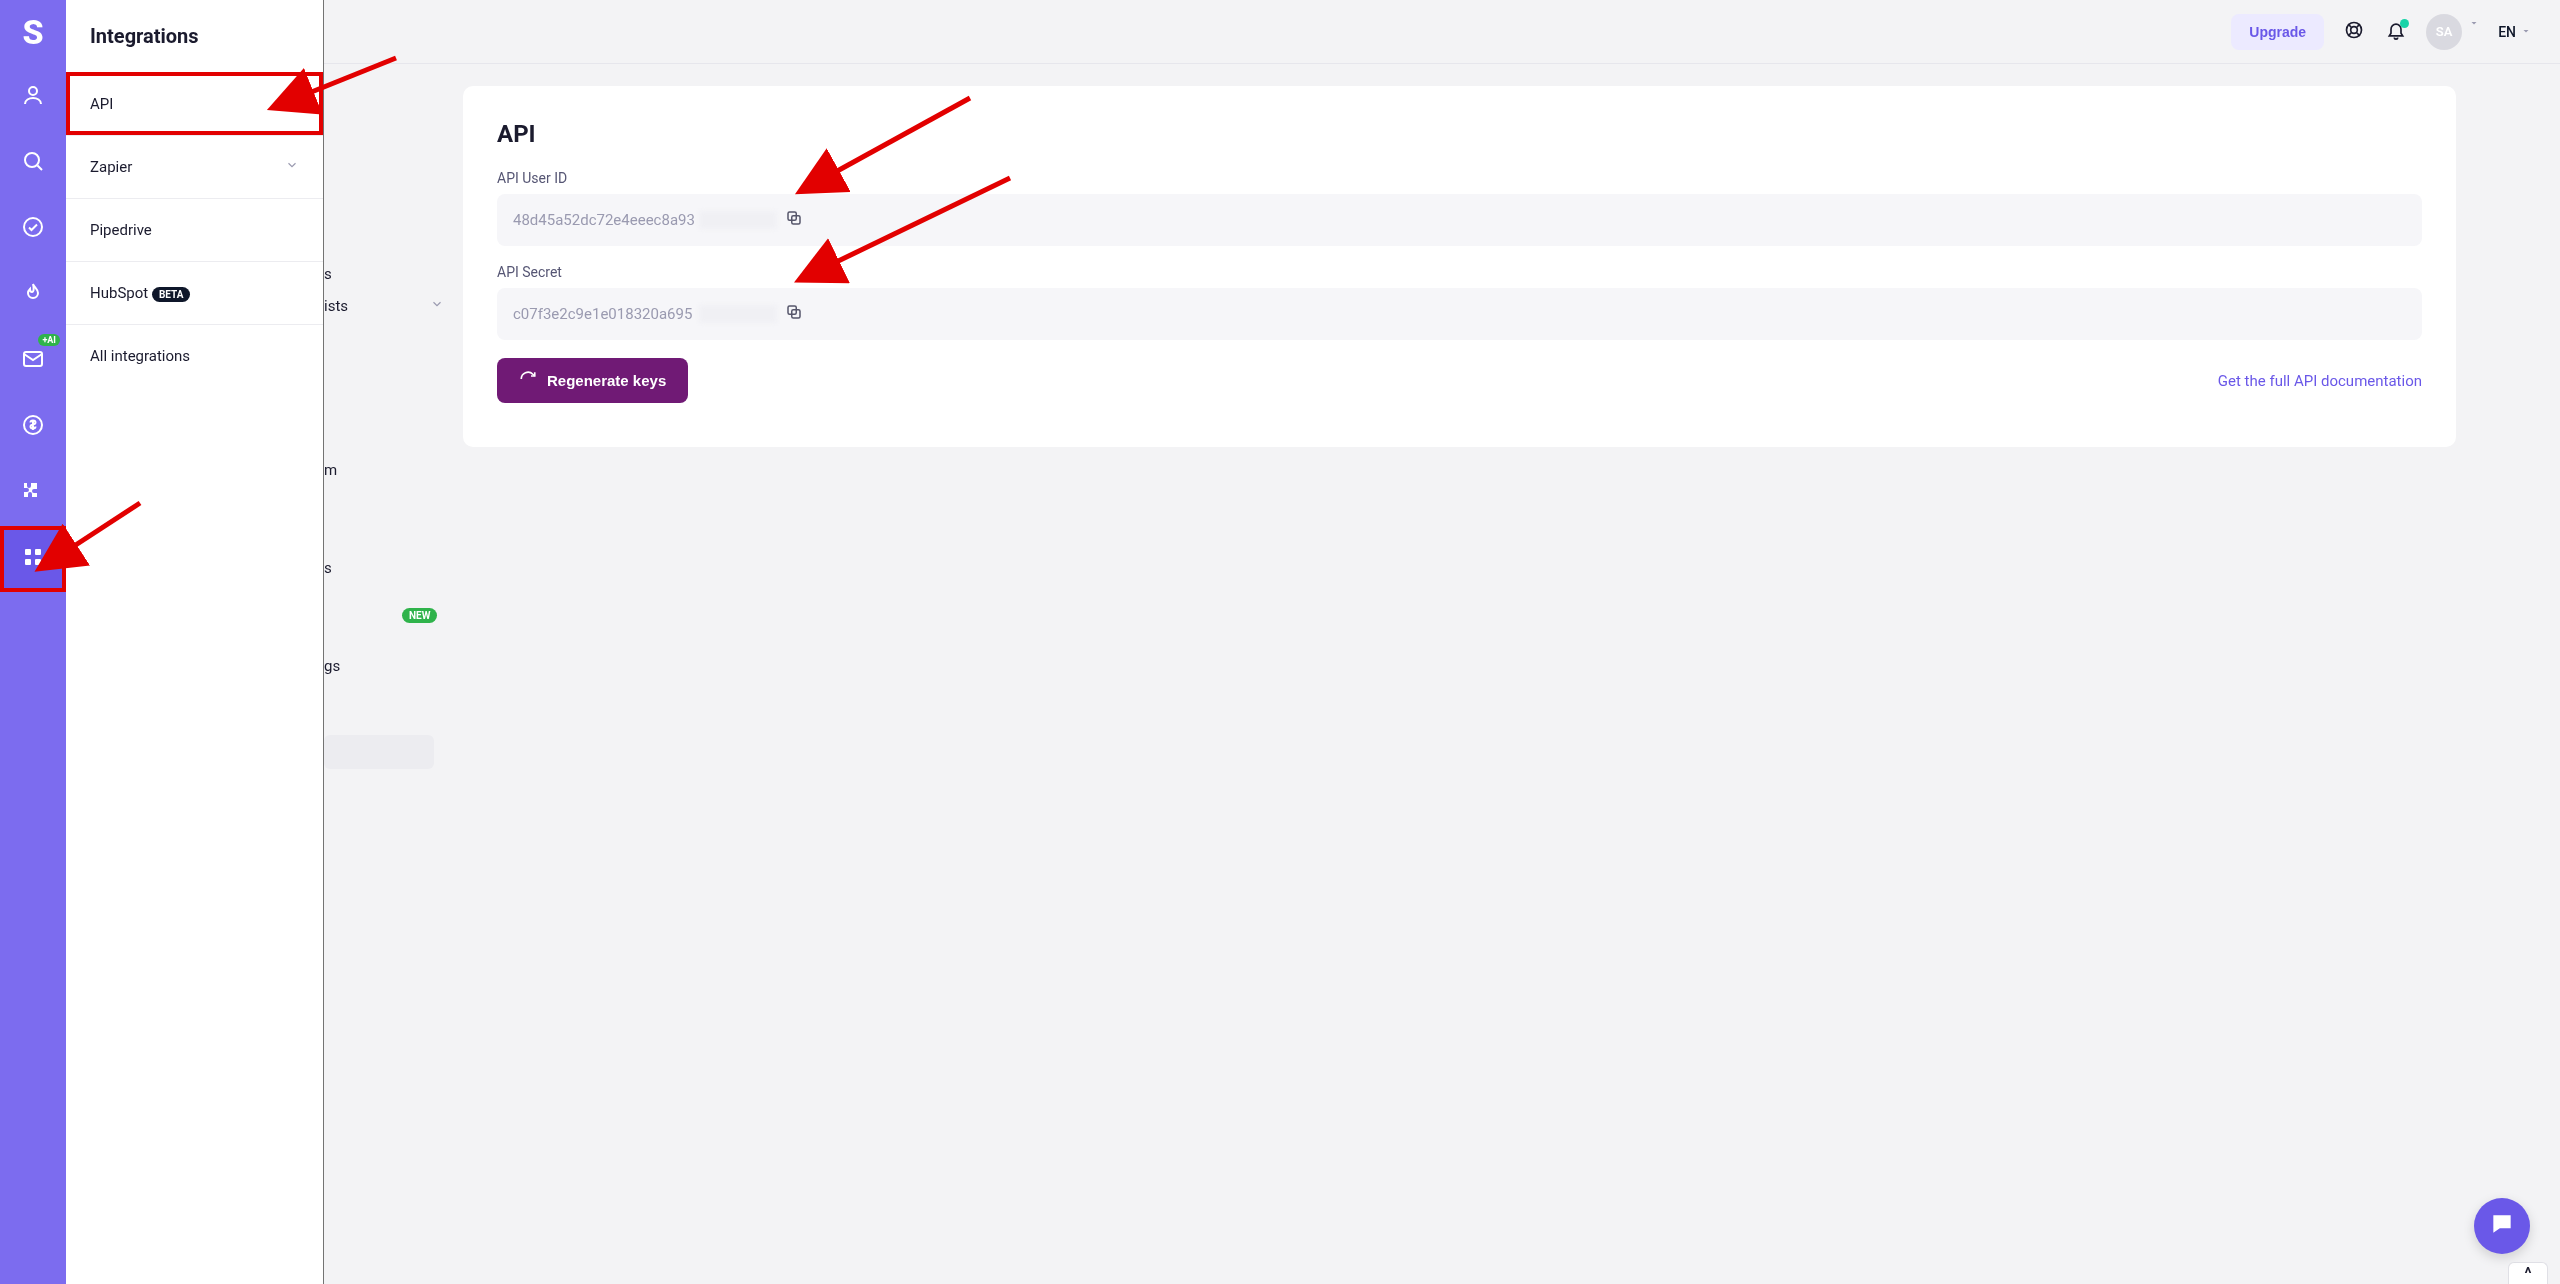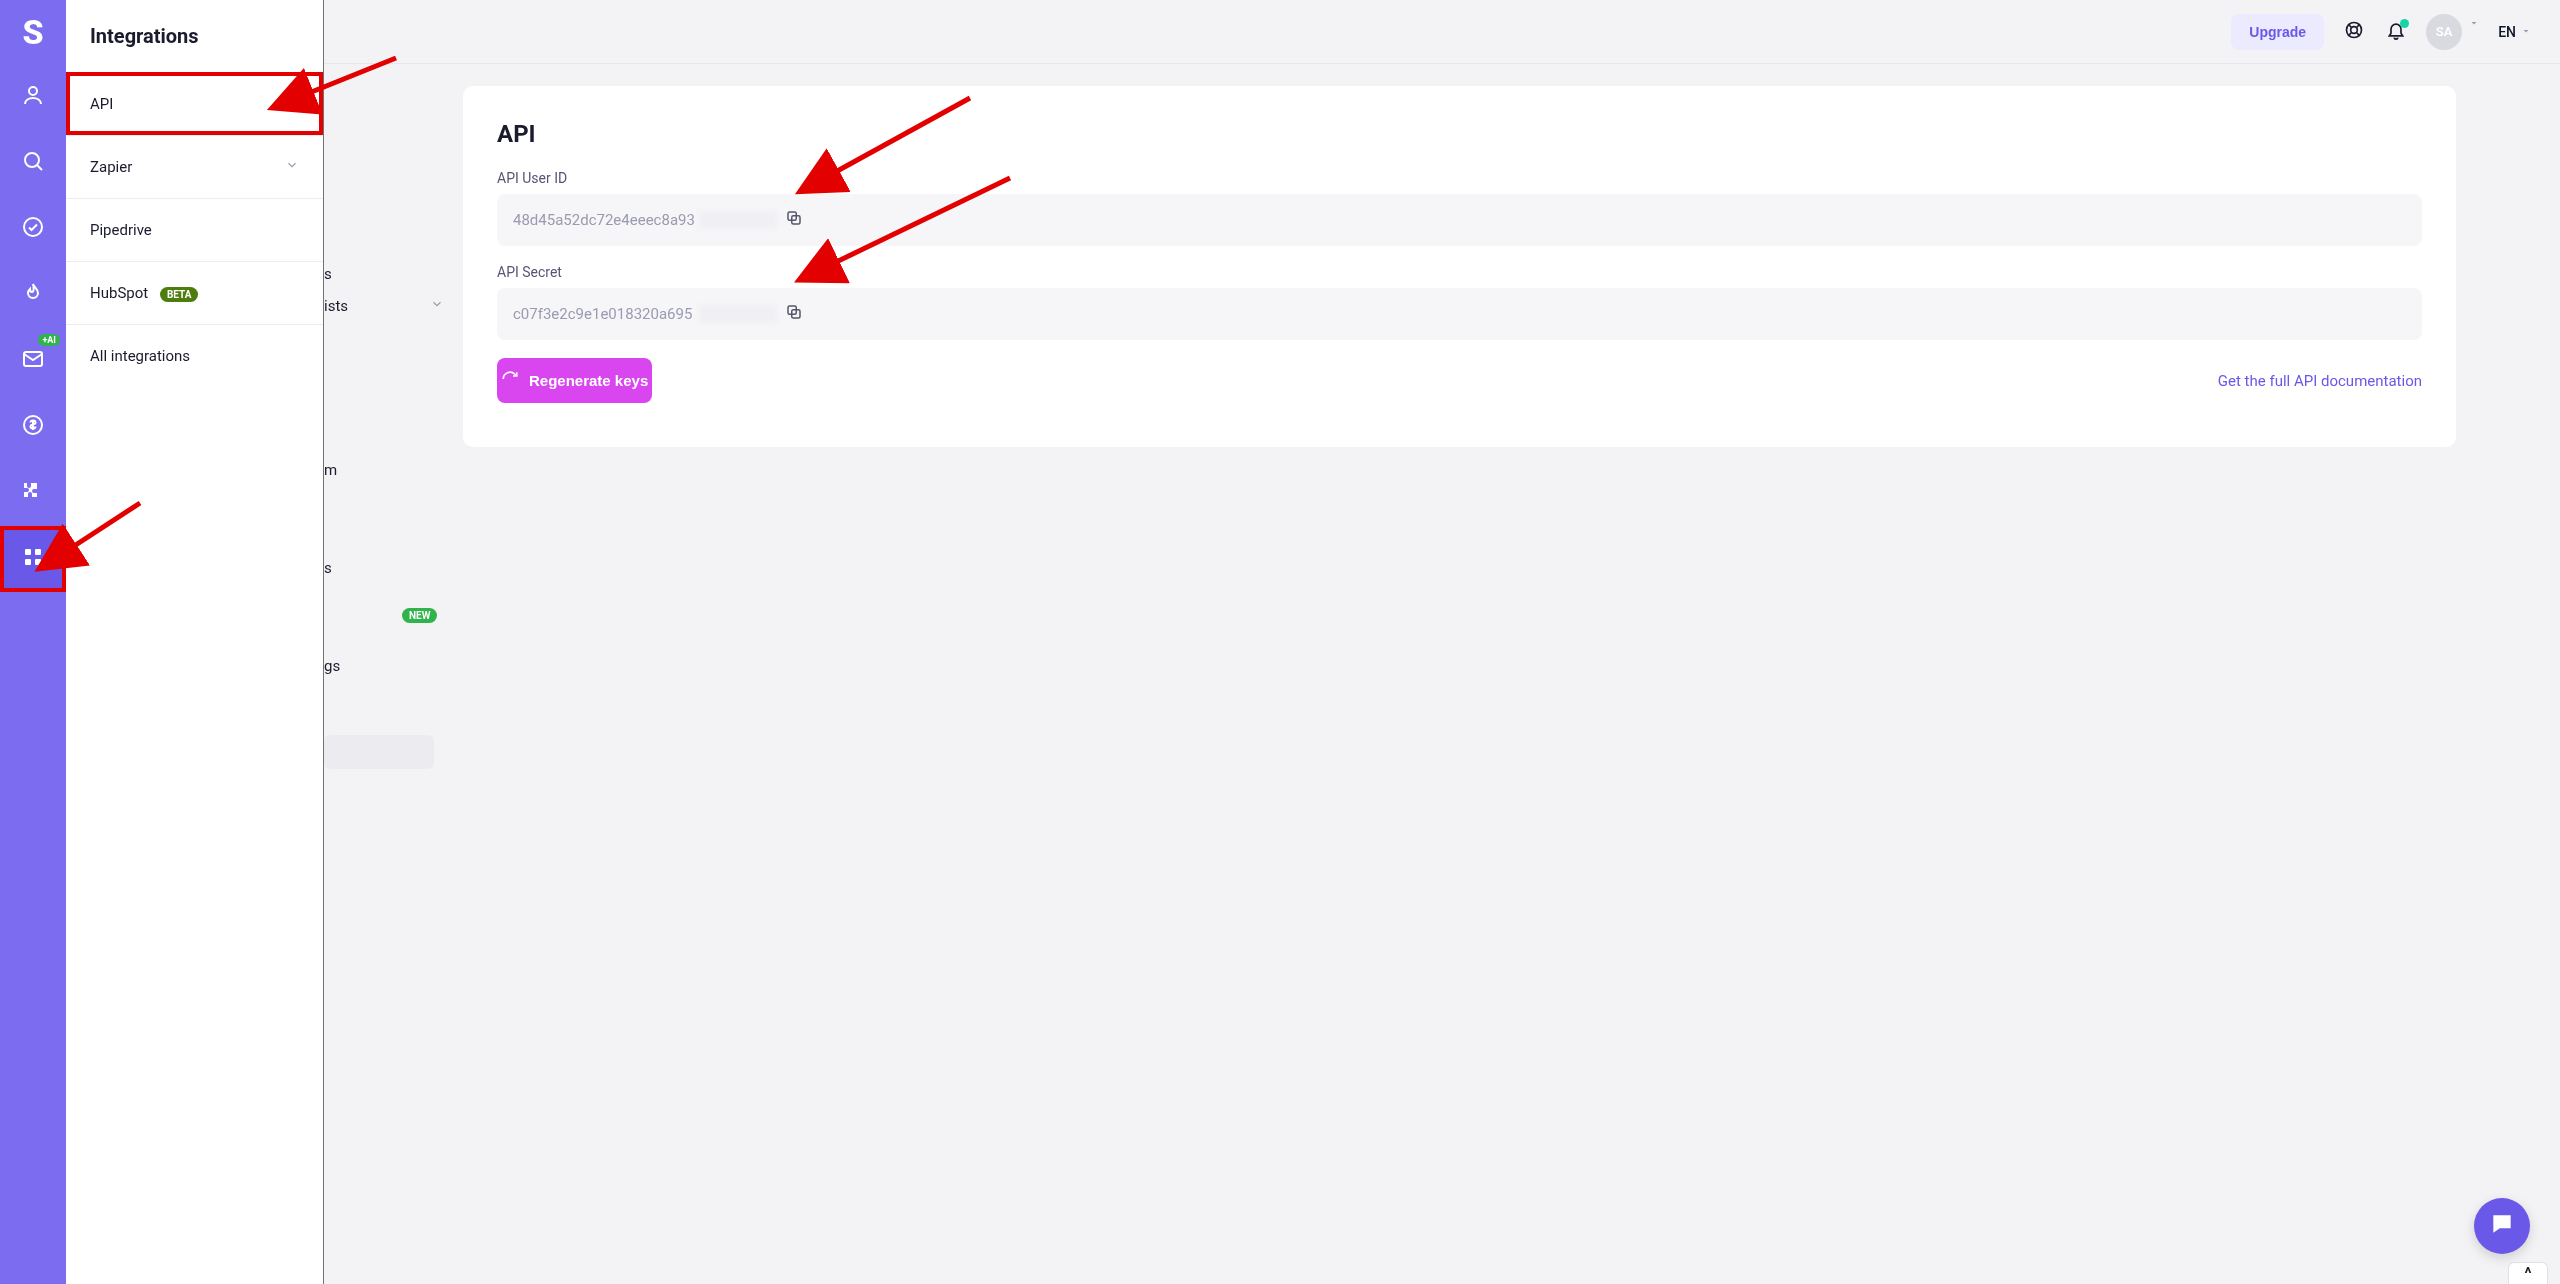--- a/index.html
+++ b/index.html
@@ -37,22 +37,22 @@
     font-size: 20px; font-weight: 700; color: #1b1b2e; padding: 24px 24px 24px 24px;
   }
   .submenu .sub-item {
     padding: 22px 24px; border-top: 1px solid #ececf0; cursor: pointer;
     display: flex; align-items: center; justify-content: space-between;
     font-size: 15px; color: #1b1b2e;
   }
   .submenu .sub-item:first-of-type { border-top: 1px solid #ececf0; }
   .submenu .sub-item .chev { color: #9a9ab0; }
   .submenu .sub-item .beta {
-    background: #4d7c0f; color: #fff; font-size: 10px; font-weight: 700;
-    padding: 2px 7px; border-radius: 10px; margin-left: 8px;
+    background: #0f172a; color: #fff; font-size: 10px; font-weight: 700;
+    padding: 2px 7px; border-radius: 10px; 
   }
   .sub-item-highlight { outline: 4px solid #e20000; outline-offset: -4px; }
 
   
   .under-peek {
     position: absolute; left: 324px; top: 0; bottom: 0; width: 120px;
     color: #1b1b2e; font-size: 15px; z-index: 1;
   }
   .under-peek .row { height: 49px; display: flex; align-items: center; position: absolute; width: 100%; }
   .under-peek .row .txt { flex: 1; white-space: nowrap; }
@@ -117,22 +117,22 @@
     cursor: pointer; margin-left: 8px; color: #56566b;
   }
   .field-box .copy svg { width: 18px; height: 18px; stroke: #56566b; fill: none; stroke-width: 2; }
   .field-hl-box {
     position: absolute; border: 4px solid #e20000; pointer-events: none;
   }
   .actions-row {
     display: flex; align-items: center; justify-content: space-between; margin-top: 8px;
   }
   .btn-regen {
-    background: #d946ef; color: #fff; font-weight: 600; font-size: 15px;
-    border: none; padding: 12px 4px; border-radius: 8px; cursor: pointer;
+    background: #701a75; color: #fff; font-weight: 600; font-size: 15px;
+    border: none; padding: 12px 22px; border-radius: 8px; cursor: pointer;
     display: flex; align-items: center; gap: 10px;
   }
   .btn-regen svg { width: 18px; height: 18px; stroke: #fff; fill: none; stroke-width: 2.2; }
   .doc-link { color: #6a58e8; font-size: 15px; cursor: pointer; }
 
   
   .chat-fab {
     position: absolute; right: 30px; bottom: 30px; width: 56px; height: 56px;
     border-radius: 50%; background: #6a58e8; display: flex; align-items: center; justify-content: center;
     cursor: pointer; z-index: 30; box-shadow: 0 4px 12px rgba(0,0,0,.15);

